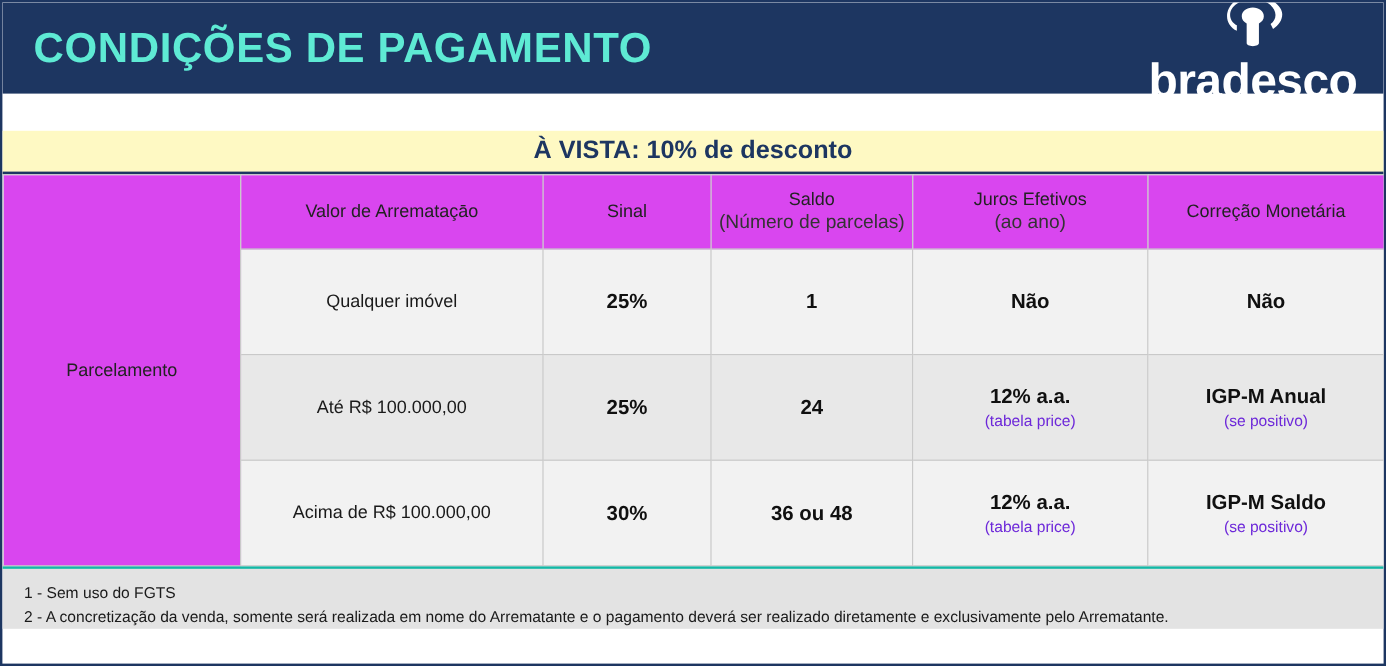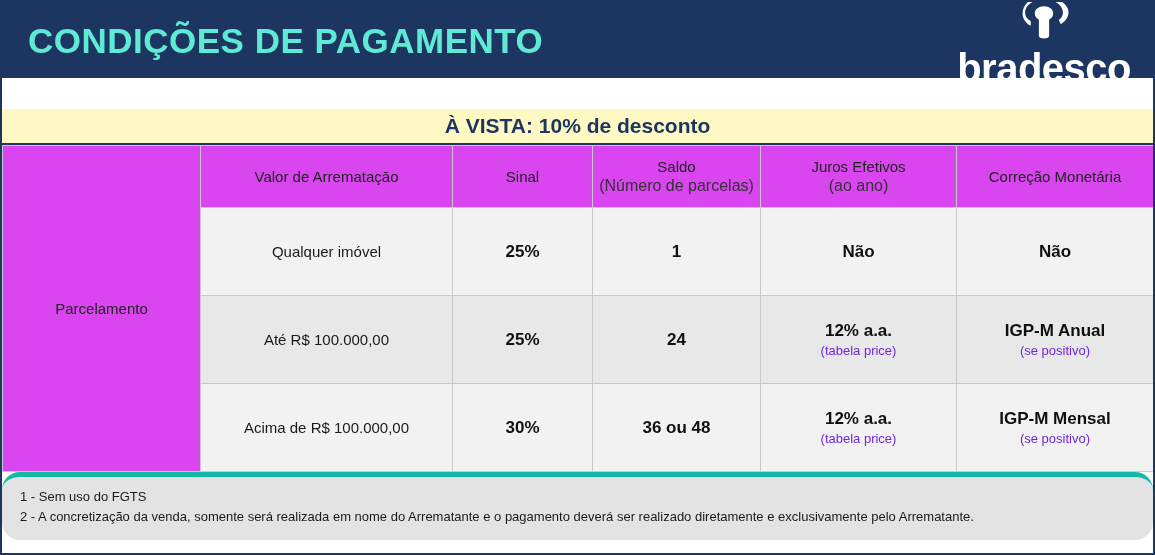--- a/index.html
+++ b/index.html
@@ -134,25 +134,24 @@
     display: block;
     font-size: 13px;
     font-weight: normal;
     color: #6d28d9;
     margin-top: 2px;
   }
 
   
   .footnotes {
     background: #e3e3e3;
-    border-top: 5px solid #14b8a6;
+    border-top: 2px solid #14b8a6;
     padding: 10px 18px 12px 18px;
     box-sizing: border-box;
-    height: 68px;
-    border-radius: 18px;
+    height: 52px;
   }
   .footnote {
     font-size: 13px;
     color: #1a1a1a;
     line-height: 1.5;
   }
 </style>
 </head>
 <body>
 
@@ -232,21 +231,21 @@
 
       <tr class="body-row row-a">
         <td class="cell-text">Acima de R$ 100.000,00</td>
         <td class="cell-strong">30%</td>
         <td class="cell-strong">36 ou 48</td>
         <td>
           <span class="cell-strong">12% a.a.</span>
           <span class="cell-sub">(tabela price)</span>
         </td>
         <td>
-          <span class="cell-strong">IGP-M Mensal</span>
+          <span class="cell-strong">IGP-M Saldo</span>
           <span class="cell-sub">(se positivo)</span>
         </td>
       </tr>
     </tbody>
   </table>
 
   <div class="footnotes">
     <div class="footnote">1 - Sem uso do FGTS</div>
     <div class="footnote">2 - A concretização da venda, somente será realizada em nome do Arrematante e o pagamento deverá ser realizado diretamente e exclusivamente pelo Arrematante.</div>
   </div>

